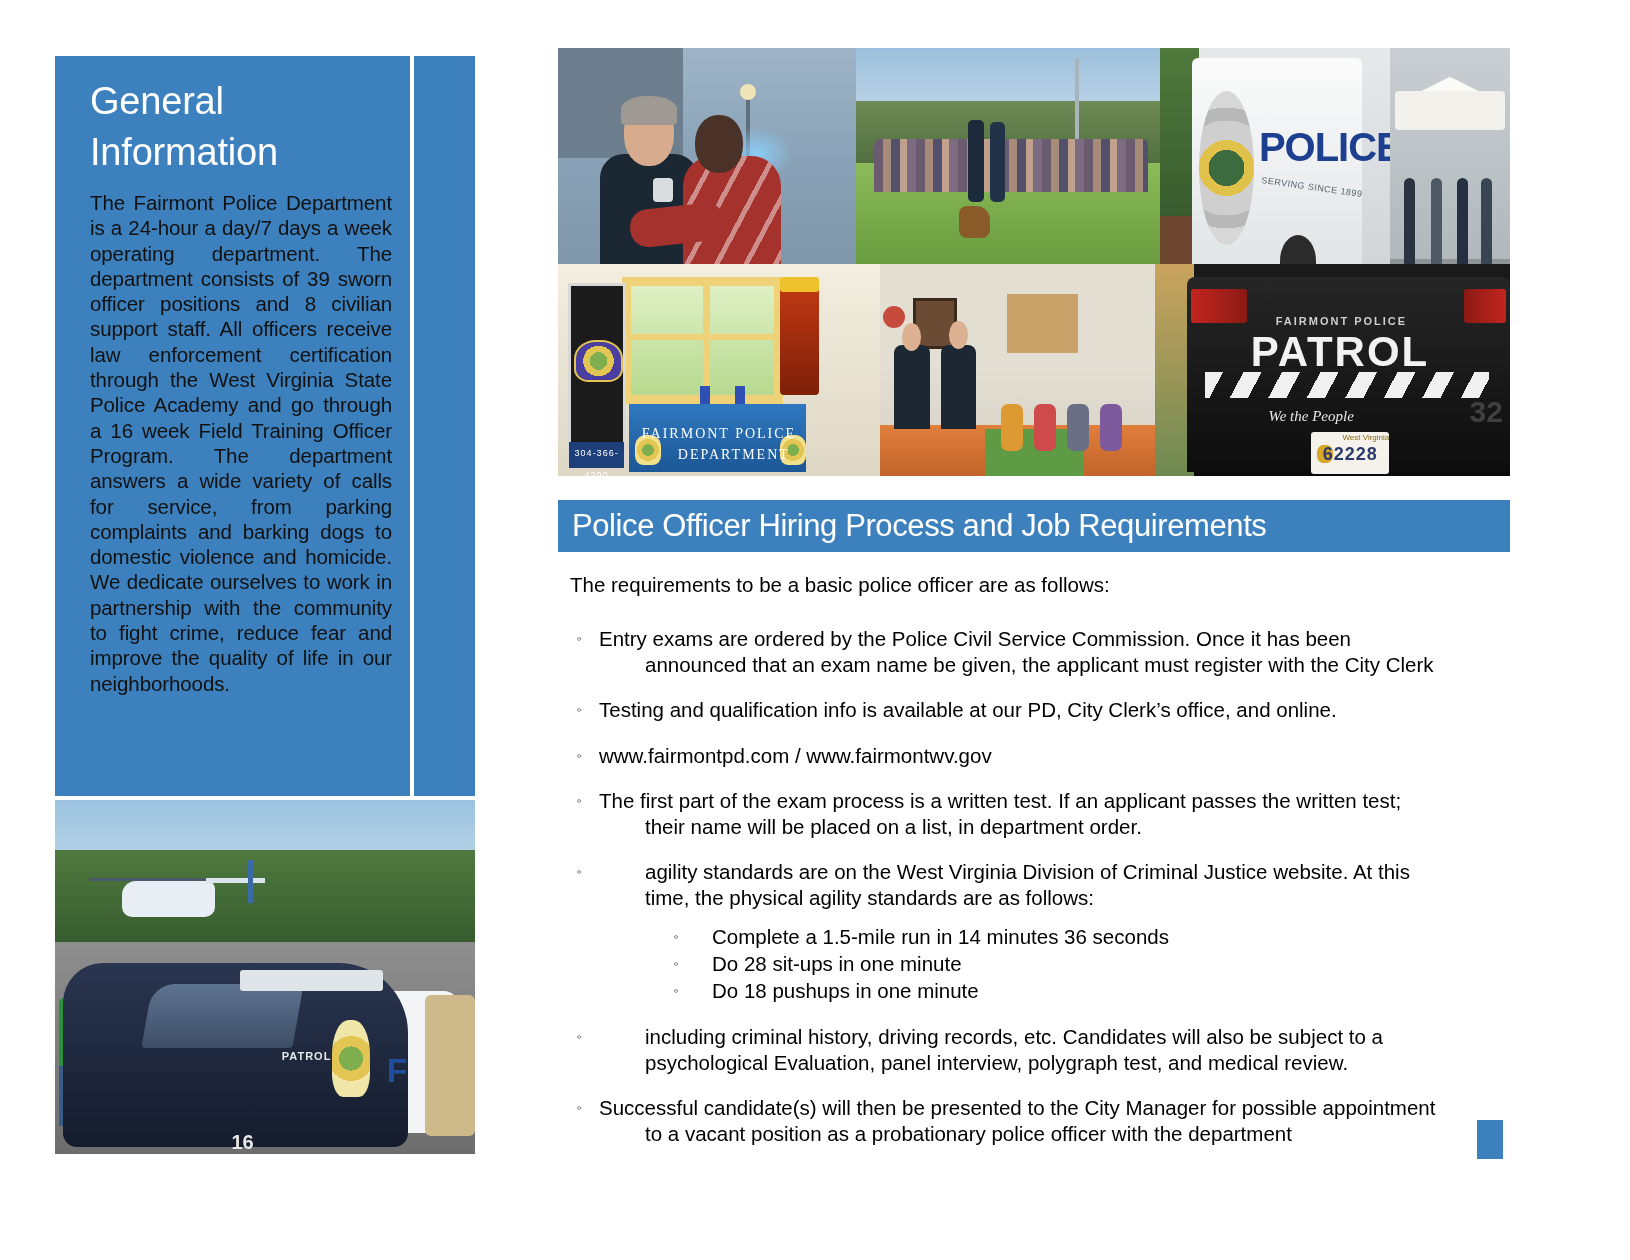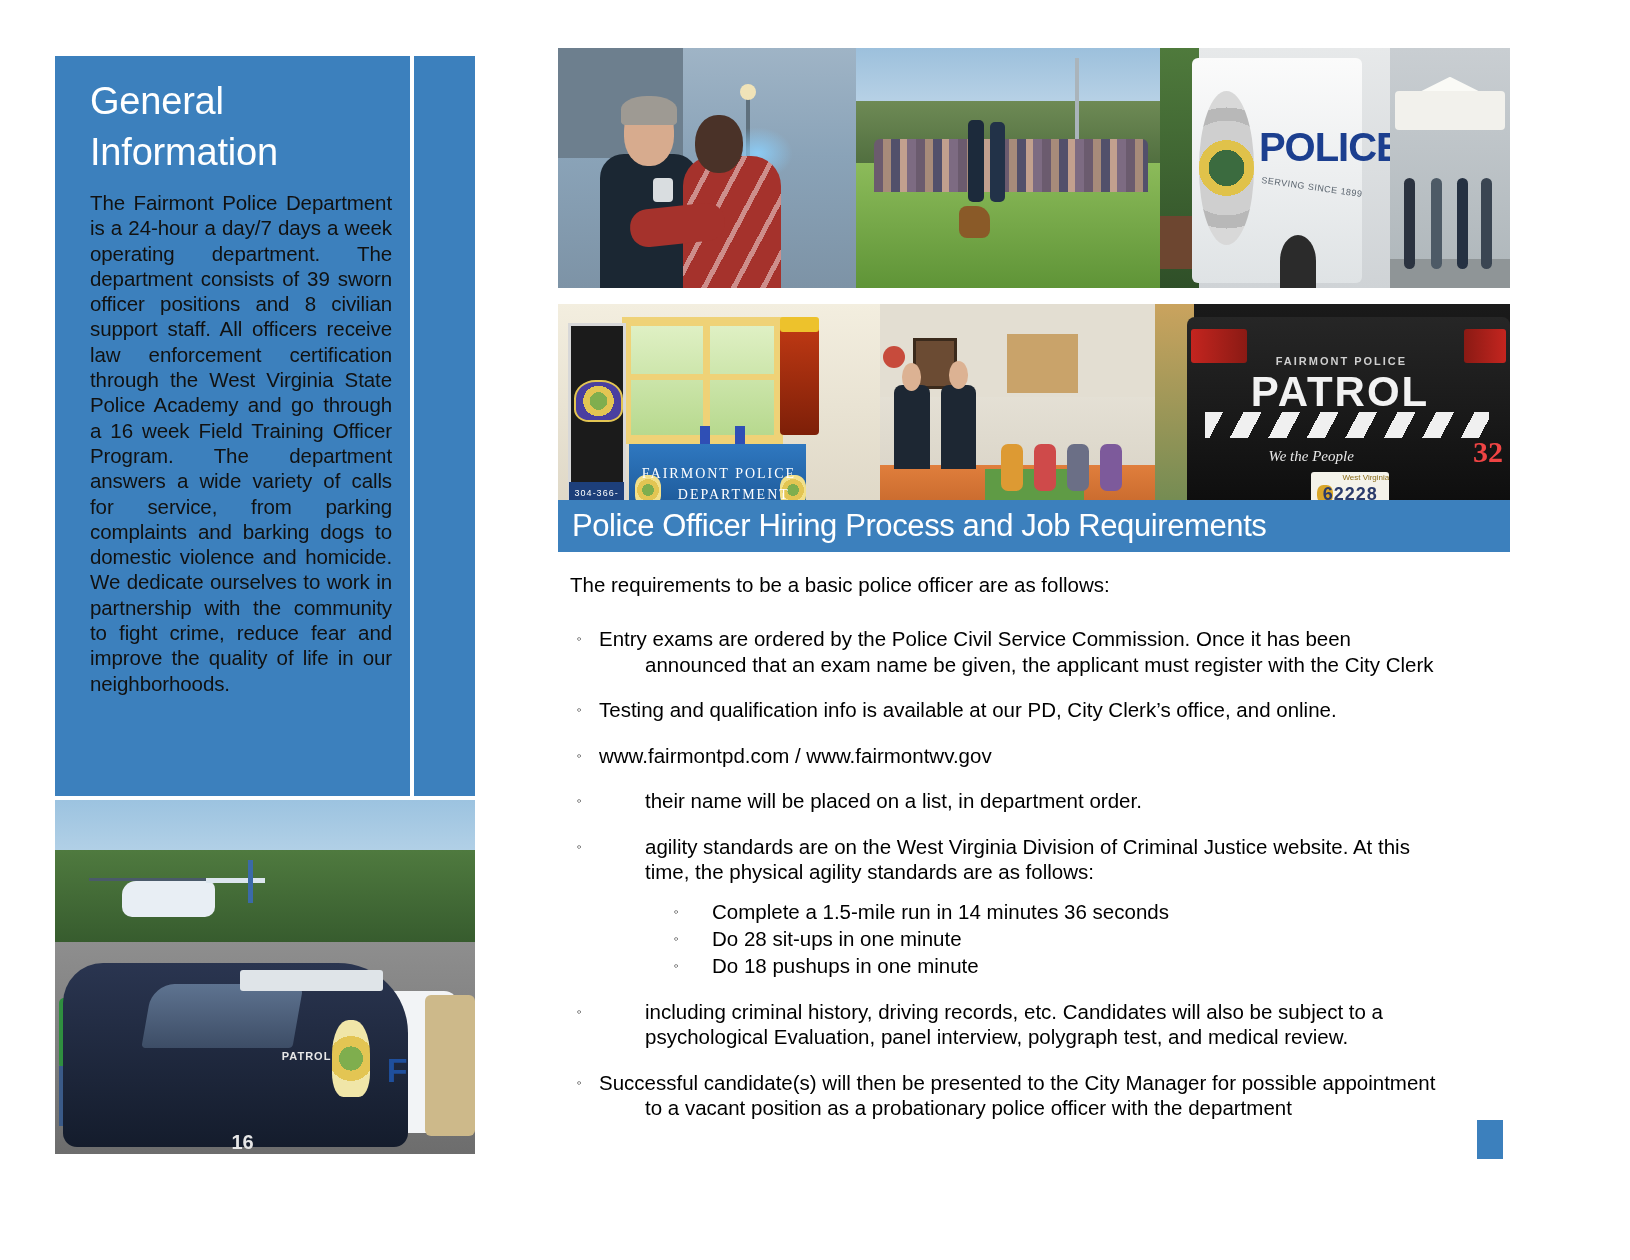--- a/index.html
+++ b/index.html
@@ -85,21 +85,21 @@
     position: relative;
     width: 952px;
     height: 452px;
     background: #ffffff;
   }
   .collage-row {
     display: flex;
     width: 952px;
     overflow: hidden;
   }
-  #collage-row-top { height: 256px; text-align: center; }
+  #collage-row-top { height: 216px; text-align: center; }
   #collage-row-bottom { height: 212px; }
   .collage-cell { position: relative; overflow: hidden; }
 
   #section-heading-bar {
     position: relative;
     width: 952px;
     height: 52px;
     background: #3c80bd;
     display: flex;
     align-items: center;
@@ -273,21 +273,21 @@
   #ph-patrol .ph { background:linear-gradient(#1a1a1a,#0a0a0a); }
   #ph-patrol .bg { position:absolute; left:0; top:0; width:11%; height:100%; background:linear-gradient(#caa35e,#6e8a52); }
   #ph-patrol .trunk { position:absolute; left:9%; top:6%; width:91%; height:92%; background:linear-gradient(#262626,#0d0d0d); border-radius:8px 8px 0 0; }
   #ph-patrol .light-l { position:absolute; left:10%; top:12%; width:16%; height:16%; background:linear-gradient(90deg,#c4251f,#8a1a14); border-radius:3px; }
   #ph-patrol .light-r { position:absolute; right:1%; top:12%; width:12%; height:16%; background:linear-gradient(270deg,#c4251f,#8a1a14); border-radius:3px; }
   #ph-patrol .fp { position:absolute; left:34%; top:24%; color:#cfcfcf; font-size:11px; letter-spacing:2px; font-weight:bold; }
   #ph-patrol .patrol-word { position:absolute; left:27%; top:30%; color:#f2f2f2; font-size:42px; font-weight:bold; letter-spacing:2px; font-family:"Liberation Sans",sans-serif; }
   #ph-patrol .chevrons { position:absolute; left:14%; top:51%; width:80%; height:12%;
      background: repeating-linear-gradient(118deg, #f0f0f0 0 16px, transparent 16px 34px); }
   #ph-patrol .wtp { position:absolute; left:32%; top:68%; color:#e9e9e9; font-size:15px; font-family:"Liberation Serif",serif; font-style:italic; }
-  #ph-patrol .num32 { position:absolute; right:2%; top:62%; color:#ef4444; font-size:30px; font-weight:bold;font-family:Liberation Serif, serif; }
+  #ph-patrol .num32 { position:absolute; right:2%; top:62%; color:#404040; font-size:30px; font-weight:bold; }
   #ph-patrol .plate { position:absolute; left:44%; bottom:1%; width:22%; height:20%; background:#f4f2ea; border-radius:3px; }
   #ph-patrol .plate-top { position:absolute; left:44%; bottom:16%; width:22%; color:#8a6b18; font-size:8px; text-align:right; }
   #ph-patrol .plate-num { position:absolute; left:44%; bottom:5%; width:22%; color:#2a3a6b; font-size:18px; text-align:center; letter-spacing:1px; font-weight:bold; }
   #ph-patrol .plate-badge { position:absolute; left:45.5%; bottom:6%; width:16px; height:18px; border-radius:40%; background:#d9a62a; }
 
   
   #ph-cruiser .sky3 { position:absolute; left:0; top:0; right:0; height:34%; background:linear-gradient(#9cc3e0,#cfe2ef); }
   #ph-cruiser .treeline { position:absolute; left:0; top:14%; right:0; height:26%; background:linear-gradient(#4f7a3f,#375c2e); }
   #ph-cruiser .lot { position:absolute; left:0; bottom:0; right:0; height:60%; background:linear-gradient(#8e8e8e,#6d6d6d); }
   #ph-cruiser .heli-body { position:absolute; left:16%; top:23%; width:22%; height:10%; background:#e8eef4; border-radius:14px 8px 10px 10px; }
@@ -475,20 +475,21 @@
       <li>
         <span class="bullet-marker">◦</span>
         <span class="first-line">Testing and qualification info is available at our PD, City Clerk’s office, and online.</span>
       </li>
       <li>
         <span class="bullet-marker">◦</span>
         <span class="first-line">www.fairmontpd.com   /   www.fairmontwv.gov</span>
       </li>
       <li>
         <span class="bullet-marker">◦</span>
+        <span class="first-line">The first part of the exam process is a written test.  If an applicant passes the written test;</span>
         <span class="cont">their name will be placed on a list, in department order.</span>
       </li>
       <li class="tight">
         <span class="bullet-marker">◦</span>
         <span class="cont">agility standards are on the West Virginia Division of Criminal Justice website. At this</span>
         <span class="cont">time, the physical agility standards are as follows:</span>
         <ul class="sub-bullets">
           <li><span class="bullet-marker">◦</span><span>Complete a 1.5-mile run in 14 minutes 36 seconds</span></li>
           <li><span class="bullet-marker">◦</span><span>Do 28 sit-ups in one minute</span></li>
           <li><span class="bullet-marker">◦</span><span>Do 18 pushups in one minute</span></li>

